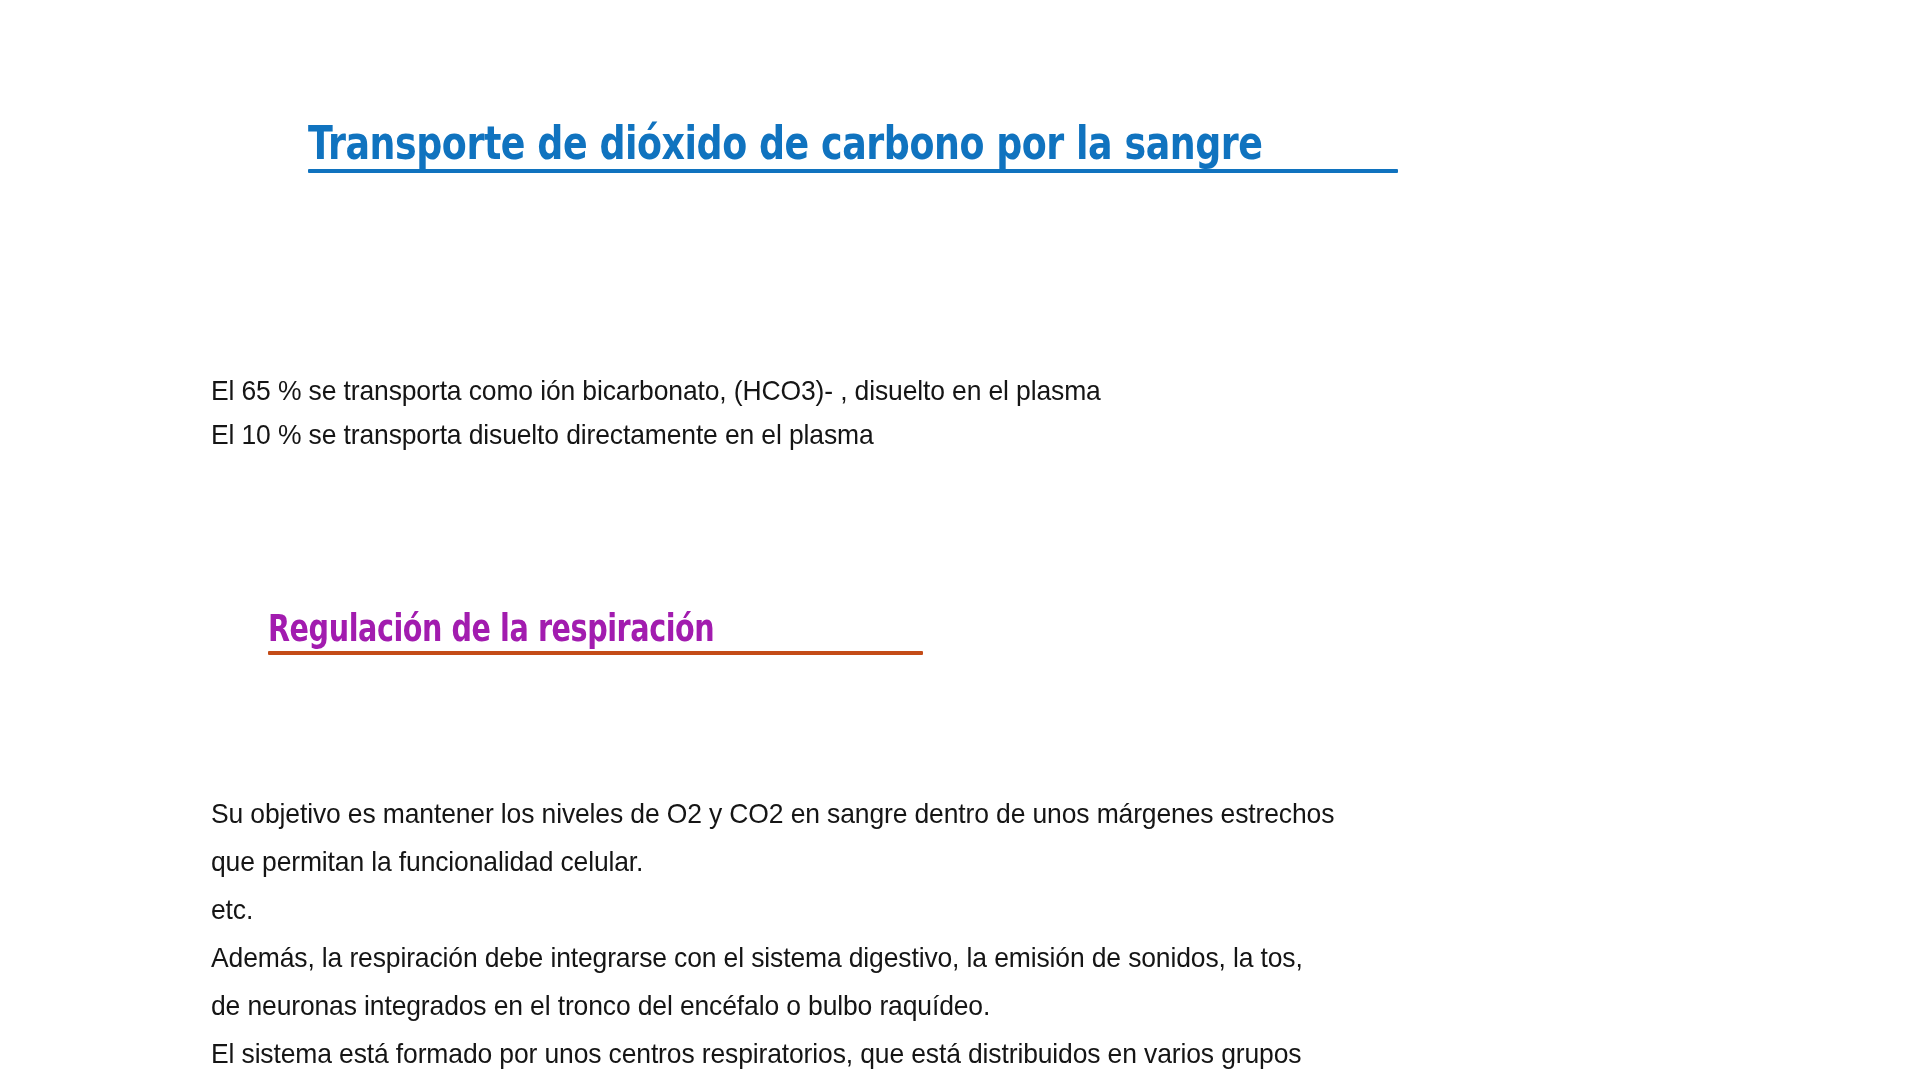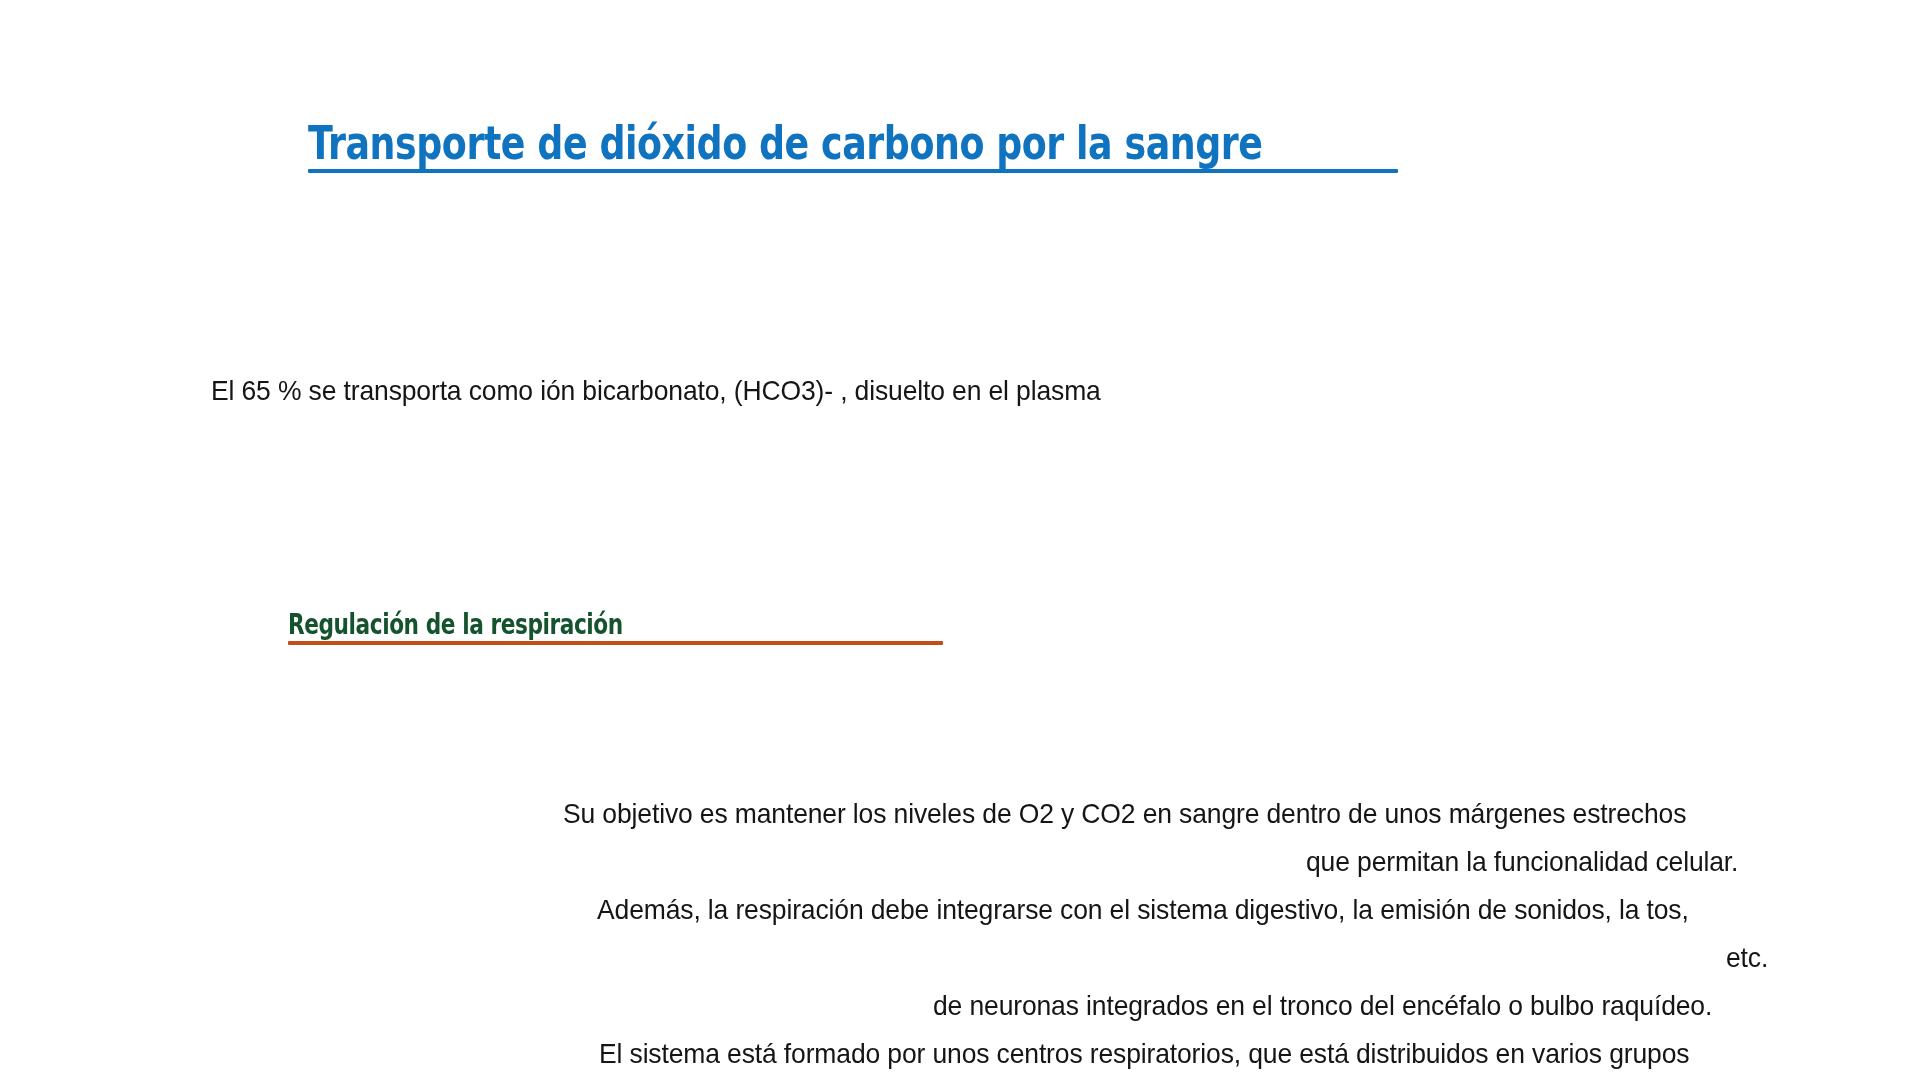--- a/index.html
+++ b/index.html
@@ -56,42 +56,40 @@
     color: #1073BF;
   }
   #heading-blue .rule {
     background: #1073BF;
     width: 1090px;
   }
 
   #heading-orange {
     left: 268px;
     top: 610px;
-    font-size: 28px;
-    color: #14532d;
-    margin-left: 20px;
+    font-size: 37px;
+    color: #a21caf;
   }
   #heading-orange .rule {
     background: #C44C18;
     width: 655px;
   }
 
   
   .body-block {
     position: absolute;
     font-family: "Liberation Sans", sans-serif;
     font-size: 28.5px;
     color: #151515;
     letter-spacing: -0.15px;
     font-stretch: condensed;
   }
   .body-block .line {
     display: block;
     white-space: nowrap;
-    text-align: right;
   }
   .body-block .line .ltxt {
     display: inline-block;
     transform: scaleX(0.93);
     transform-origin: left center;
   }
 
   #block-transport {
     left: 211px;
     top: 368px;
@@ -111,29 +109,30 @@
 
 <div class="slide">
 
   <div class="heading" id="heading-blue">
     <span class="txt">Transporte de dióxido de carbono por la sangre</span>
     <span class="rule"></span>
   </div>
 
   <div class="body-block" id="block-transport">
     <span class="line"><span class="ltxt">El 65 % se transporta como ión bicarbonato, (HCO3)- , disuelto en el plasma</span></span>
+    <span class="line"><span class="ltxt">El 10 % se transporta disuelto directamente en el plasma</span></span>
   </div>
 
   <div class="heading" id="heading-orange">
     <span class="txt">Regulación de la respiración</span>
     <span class="rule"></span>
   </div>
 
   <div class="body-block" id="block-regulation">
     <span class="line"><span class="ltxt">Su objetivo es mantener los niveles de O2 y CO2 en sangre dentro de unos márgenes estrechos</span></span>
     <span class="line"><span class="ltxt">que permitan la funcionalidad celular.</span></span>
+    <span class="line"><span class="ltxt">etc.</span></span>
     <span class="line"><span class="ltxt">Además, la respiración debe integrarse con el sistema digestivo, la emisión de sonidos, la tos,</span></span>
-    <span class="line"><span class="ltxt">etc.</span></span>
     <span class="line"><span class="ltxt">de neuronas integrados en el tronco del encéfalo o bulbo raquídeo.</span></span>
     <span class="line"><span class="ltxt">El sistema está formado por unos centros respiratorios, que está distribuidos en varios grupos</span></span>
   </div>
 
 </div>
 
 </body></html>

